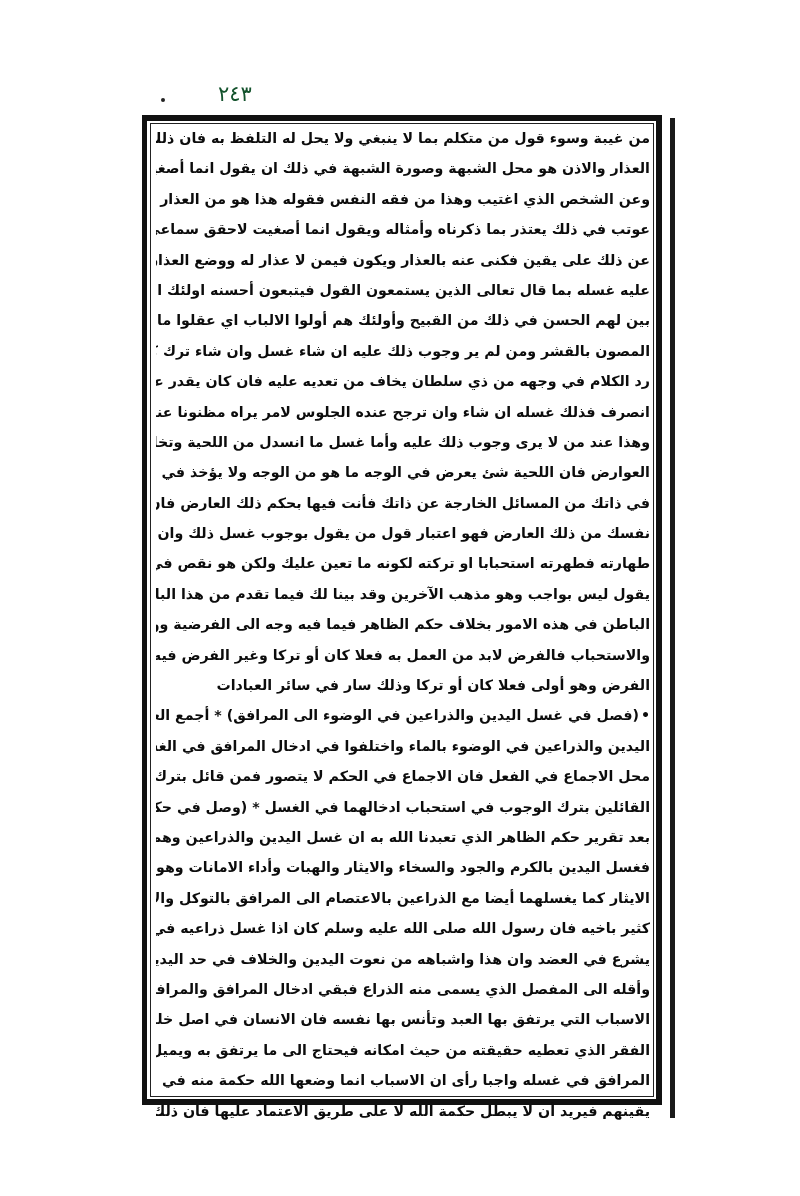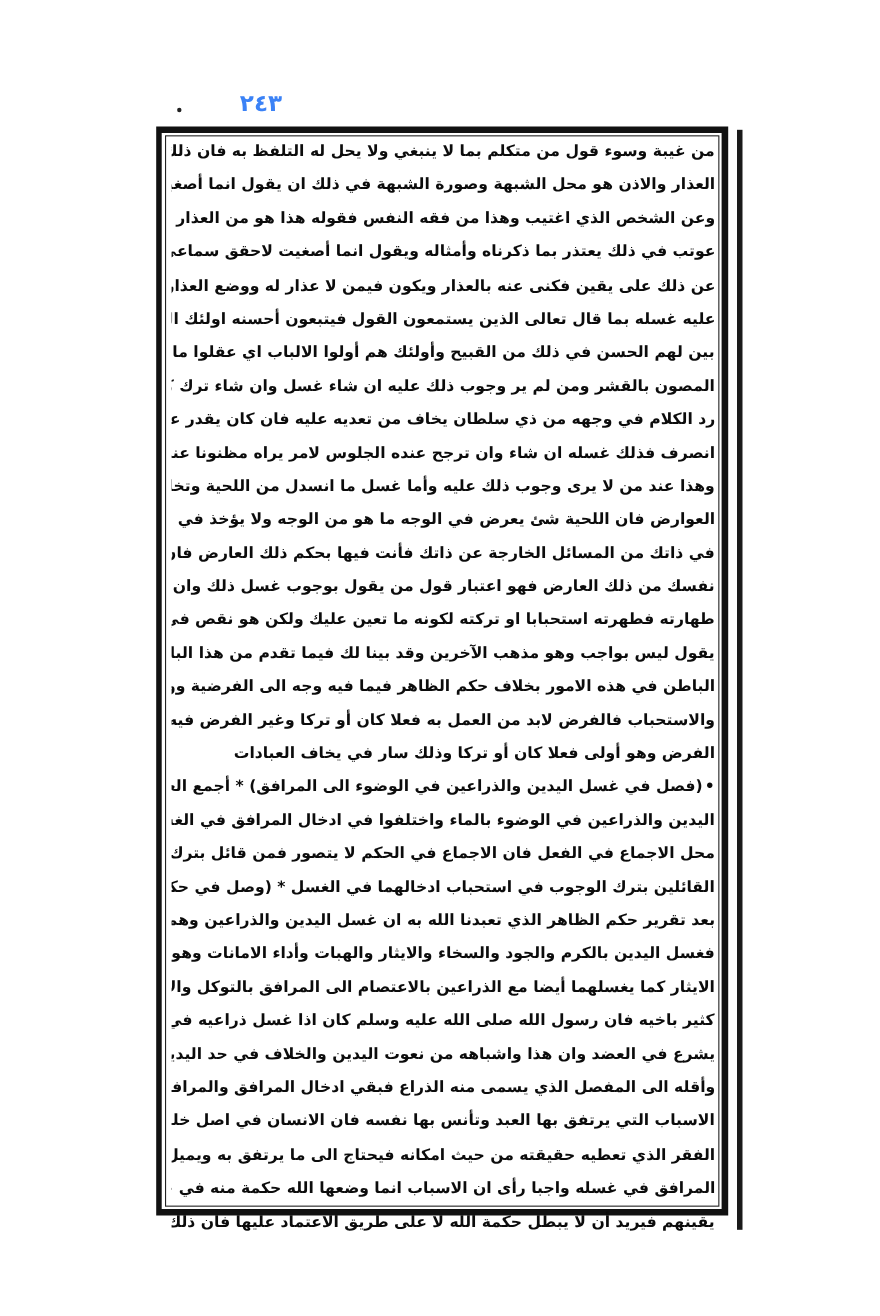--- a/index.html
+++ b/index.html
@@ -6,22 +6,22 @@
   body {
     width: 800px; height: 1196px;
     background: #ffffff;
     position: relative;
     overflow: hidden;
     font-family: "DejaVu Sans", sans-serif;
   }
   .page-number {
     position: absolute;
     left: 218px; top: 82px;
-    font-size: 21px; font-weight: bold;
-    color: #3b82f6;
+    font-size: 21px; font-weight: normal;
+    color: #14532d;
     letter-spacing: 1px;
   }
   .dot-mark {
     position: absolute; left: 161px; top: 98px;
     width: 4px; height: 4px; border-radius: 50%;
     background: #222;
   }
   .frame-outer {
     position: absolute;
     left: 142px; top: 115px;
@@ -90,21 +90,21 @@
   <div class="line">رد الكلام في وجهه من ذي سلطان يخاف من تعديه عليه فان كان يقدر على القيام من مجلسه</div>
   <div class="line">انصرف فذلك غسله ان شاء وان ترجح عنده الجلوس لامر يراه مظنونا عنده جلس ولم يخرج</div>
   <div class="line">وهذا عند من لا يرى وجوب ذلك عليه      وأما غسل ما انسدل من اللحية وتخليلها فهي الامور</div>
   <div class="line">العوارض فان اللحية شئ يعرض في الوجه ما هو من الوجه ولا يؤخذ في حده مثل ما يعرض لك</div>
   <div class="line">في ذاتك من المسائل الخارجة عن ذاتك فأنت فيها بحكم ذلك العارض فان تعين عليك طهارة</div>
   <div class="line">نفسك من ذلك العارض فهو اعتبار قول من يقول بوجوب غسل ذلك وان لم يتعين عليك</div>
   <div class="line">طهارته فطهرته استحبابا او تركته لكونه ما تعين عليك ولكن هو نقص في الجملة فهذا قول من</div>
   <div class="line">يقول ليس بواجب وهو مذهب الآخرين وقد بينا لك فيما تقدم من هذا الباب ان حكم</div>
   <div class="line">الباطن في هذه الامور بخلاف حكم الظاهر فيما فيه وجه الى الفرضية ووجه الى السنة</div>
   <div class="line">والاستحباب فالفرض لابد من العمل به فعلا كان أو تركا وغير الفرض فيه ان تنزله منزلة</div>
-  <div class="line short">الفرض وهو أولى فعلا كان أو تركا وذلك سار في يخاف العبادات</div>
+  <div class="line short">الفرض وهو أولى فعلا كان أو تركا وذلك سار في سائر العبادات</div>
   <div class="line heading">(فصل في غسل اليدين والذراعين في الوضوء الى المرافق) * أجمع العلماء بالشريعة على غسل</div>
   <div class="line">اليدين والذراعين في الوضوء بالماء واختلفوا في ادخال المرافق في الغسل ومذهبنا الخروج الى</div>
   <div class="line">محل الاجماع في الفعل فان الاجماع في الحكم لا يتصور فمن قائل بترك الوجوب ولا خلاف عند</div>
   <div class="line">القائلين بترك الوجوب في استحباب ادخالهما في الغسل * (وصل في حكم الباطن في ذلك) * أقول</div>
   <div class="line">بعد تقرير حكم الظاهر الذي تعبدنا الله به ان غسل اليدين والذراعين وهما المعصمان واجب</div>
   <div class="line">فغسل اليدين بالكرم والجود والسخاء والايثار والهبات وأداء الامانات وهو الذي لا يصح عنده</div>
   <div class="line">الايثار كما يغسلهما أيضا مع الذراعين بالاعتصام الى المرافق بالتوكل والاعتضاد فان المؤمن</div>
   <div class="line">كثير باخيه فان رسول الله صلى الله عليه وسلم كان اذا غسل ذراعيه في الوضوء يجوز المرفقين حتى</div>
   <div class="line">يشرع في العضد وان هذا واشباهه من نعوت اليدين والخلاف في حد اليدين أكثره الى الابط</div>
   <div class="line">وأقله الى المفصل الذي يسمى منه الذراع فبقي ادخال المرافق والمرافق في الباطن هي رؤية</div>

